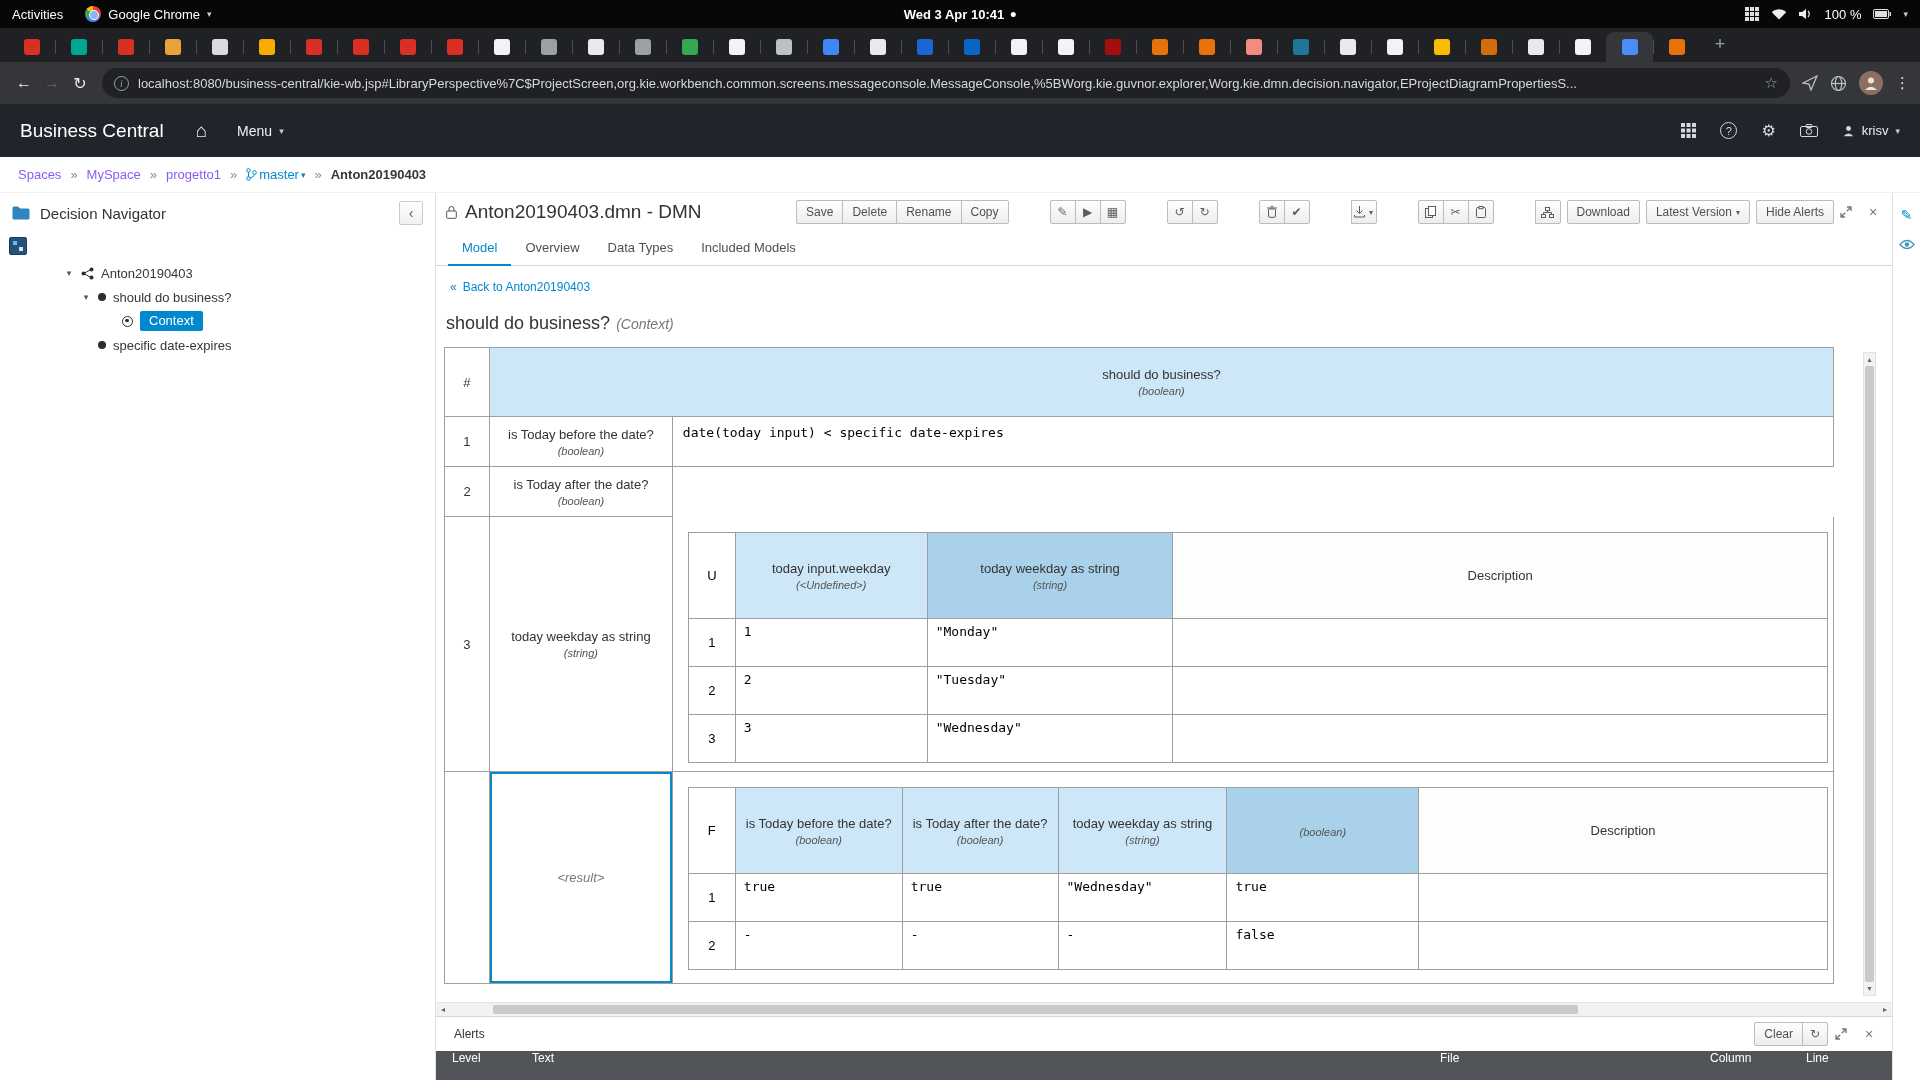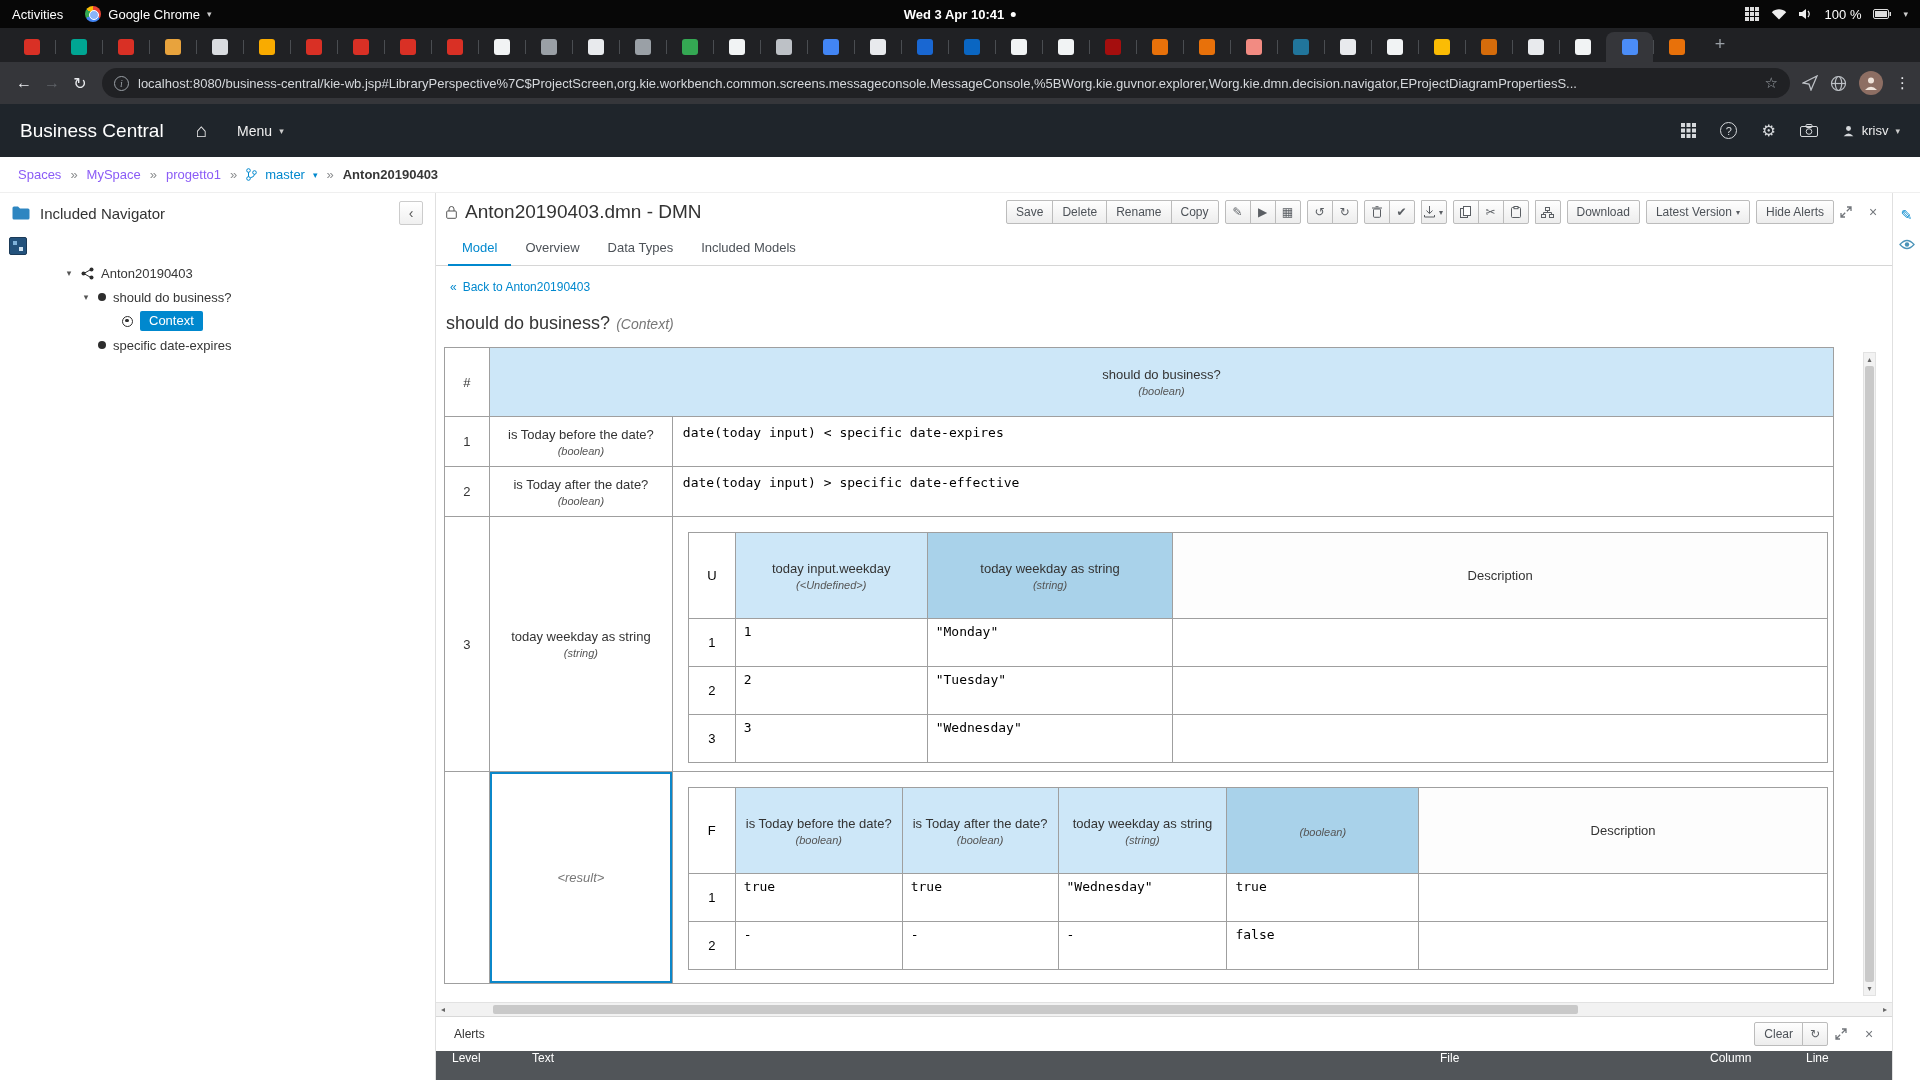--- a/index.html
+++ b/index.html
@@ -48,21 +48,21 @@
   .bc-menu { font-size:14px; color:#f0f0f0; display:flex; align-items:center; gap:7px; }
   .bc-right { margin-left:auto; display:flex; align-items:center; gap:24px; color:#d6d9dc; }
   .q-circ { width:17px; height:17px; border-radius:50%; border:1.4px solid #d6d9dc; font-size:11px; display:flex; align-items:center; justify-content:center; }
   .gear { font-size:16px; }
   .bc-user { display:flex; align-items:center; gap:7px; font-size:13px; color:#eee; }
 
   
   .breadcrumb { height:36px; background:#fff; display:flex; align-items:center; padding:0 18px; font-size:13px; gap:9px; border-bottom:1px solid #efefef; }
   .bc-link { color:#8b5cf6; }
   .bc-sep { color:#8b8d8f; }
-  .bc-branch { color:#0088ce; display:flex; align-items:center; gap:8px; }
+  .bc-branch { color:#0088ce; display:flex; align-items:center; gap:2px; }
   .bc-current { color:#363636; font-weight:bold; }
   .tiny-caret { font-size:9px; color:#0088ce; }
 
   
   .content { display:flex; height:887px; }
 
   
   .left-panel { width:436px; border-right:1px solid #e0e0e0; background:#fff; position:relative; flex:0 0 auto; }
   .dn-header { height:40px; display:flex; align-items:center; padding:0 12px 0 12px; gap:10px; }
   .dn-title { font-size:15px; color:#333; flex:1; }
@@ -78,21 +78,21 @@
   .ctx-ic { width:11px; height:11px; border-radius:50%; border:1.6px solid #2d2d2d; position:relative; flex:0 0 auto; }
   .ctx-ic::after { content:""; position:absolute; left:2.3px; top:2.3px; width:3.5px; height:3.5px; border-radius:50%; background:#2d2d2d; }
   .ctx-pill { background:#0088ce; color:#fff; padding:2px 9px 3px; border-radius:2px; }
 
   
   .main-col { flex:1; display:flex; flex-direction:column; background:#fff; min-width:0; }
 
   .editor-header { height:38px; display:flex; align-items:center; padding:0 10px 0 10px; }
   .editor-title { font-size:19px; color:#333; margin-left:8px; white-space:nowrap; }
   .toolbar { margin-left:auto; display:flex; align-items:center; gap:6px; }
-  .btn-group { display:flex; }
+  .btn-group { display:flex;margin-left:35px; }
   .btn { height:24px; padding:0 9px; font-size:12px; color:#4d5258; background:linear-gradient(#fefefe,#ededed); border:1px solid #bcbcbc; border-radius:2px; display:flex; align-items:center; gap:4px; white-space:nowrap; }
   .btn-group .btn { border-radius:0; }
   .btn-group .btn:first-child { border-radius:2px 0 0 2px; }
   .btn-group .btn:last-child { border-radius:0 2px 2px 0; }
   .btn-group .btn + .btn { margin-left:-1px; }
   .btn.icon { width:26px; padding:0; justify-content:center; font-size:12px; color:#5a5e63; }
   .mini-caret { font-size:8px; color:#5a5e63; }
   .plain-icon { color:#72767b; font-size:14px; width:18px; text-align:center; }
 
   .editor-tabs { height:35px; border-bottom:1px solid #d6d6d6; display:flex; padding-left:12px; }
@@ -431,21 +431,21 @@
     <span class="bc-current">Anton20190403</span>
   </div>
 
   <div class="content">
 
     <div class="left-panel">
       <div class="dn-header">
         <svg width="18" height="14" viewBox="0 0 18 14">
             <path d="M0.5 2 a1.5 1.5 0 0 1 1.5-1.5 h4 l2 2 h8 a1.5 1.5 0 0 1 1.5 1.5 v8 a1.5 1.5 0 0 1-1.5 1.5 h-14 a1.5 1.5 0 0 1-1.5-1.5 Z" fill="#2e86c1"></path>
           </svg>
-        <span class="dn-title">Included Navigator</span>
+        <span class="dn-title">Decision Navigator</span>
         <span class="collapse-btn">‹</span>
       </div>
       <div class="graphs-icon"></div>
       <div class="tree">
         <div class="tree-row" style="padding-left:64px;">
           <span class="tw-caret">▾</span>
           <svg width="13" height="13" viewBox="0 0 13 13">
               <circle cx="2.5" cy="6.5" r="2" fill="#2d2d2d"></circle>
               <circle cx="10.5" cy="2.5" r="2" fill="#2d2d2d"></circle>
               <circle cx="10.5" cy="10.5" r="2" fill="#2d2d2d"></circle>
@@ -588,21 +588,20 @@
             </div>
             <div class="g-cell c-expr mono expr-text">date(today input) &lt; specific date-expires</div>
           </div>
 
           <div class="g-row r50">
             <div class="g-cell c-num">2</div>
             <div class="g-cell c-name">
               <span class="name-line">is Today after the date?</span>
               <span class="type-line">(boolean)</span>
             </div>
-            <div class="g-cell c-expr mono expr-text">date(today input) &gt; specific date-effective</div>
           </div>
 
           <div class="g-row r3">
             <div class="g-cell c-num">3</div>
             <div class="g-cell c-name">
               <span class="name-line">today weekday as string</span>
               <span class="type-line">(string)</span>
             </div>
             <div class="g-cell c-expr">
 

